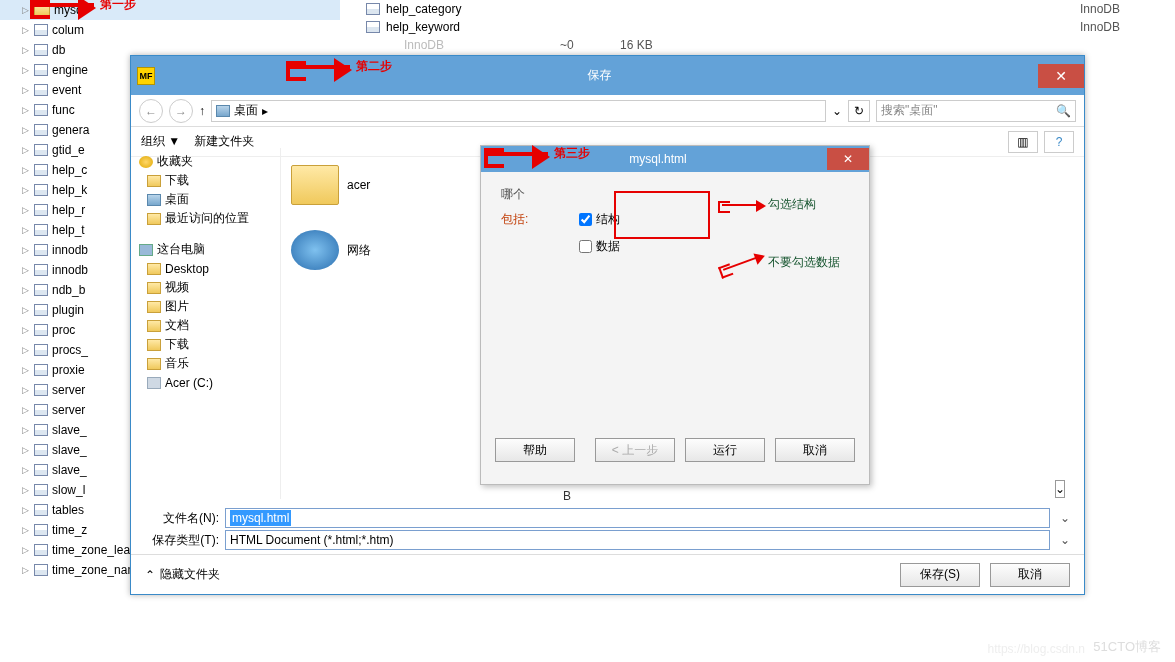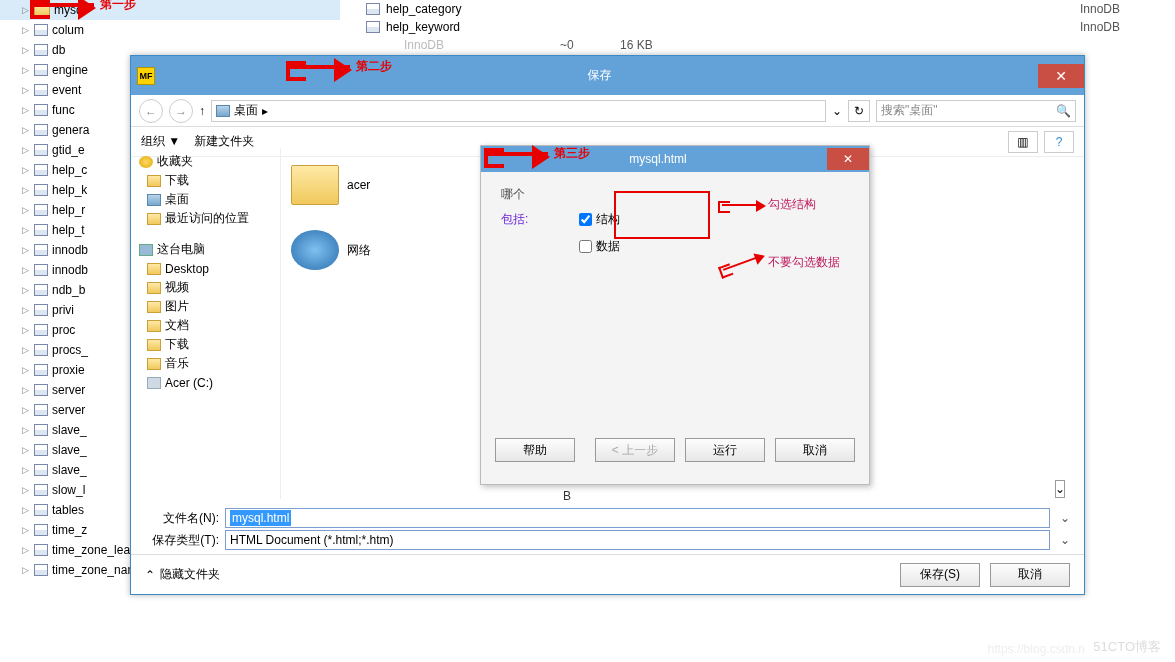--- a/index.html
+++ b/index.html
@@ -25,21 +25,21 @@
 
 
 .rcol { position:absolute; right:150px; top:190px; width:90px; }
 .rcol div { height:17px; white-space:nowrap; overflow:hidden; text-overflow:ellipsis; }
 
 
 .anno { position:absolute; color:#e60000; font-size:24px; font-weight:bold; display:flex; align-items:center; }
 .arrow { display:inline-block; width:60px; height:0; border-top:4px solid #e60000; position:relative; margin-right:6px; }
 .arrow::before { content:""; position:absolute; left:-4px; top:-8px; height:12px; width:16px; border:4px solid #e60000; border-right:none; }
 .arrow::after { content:""; position:absolute; right:-14px; top:-11px; border:12px solid transparent; border-left:18px solid #e60000; }
-.anno-sm { color:#be185d; font-size:15px; position:absolute; display:flex; align-items:center; }
+.anno-sm { color:#14532d; font-size:15px; position:absolute; display:flex; align-items:center; }
 .anno-sm .arrow { width:40px; border-top-width:2px; }
 .anno-sm .arrow::before { border-width:2px; top:-5px; height:8px; width:10px; }
 .anno-sm .arrow::after { border-width:6px; border-left:10px solid #e60000; right:-10px; top:-6px; }
 .redbox { position:absolute; border:2px solid #e60000; pointer-events:none; }
 
 
 .save { position:absolute; left:130px; top:55px; width:955px; height:540px; background:#fff; border:1px solid #3a8ac8; box-shadow:0 0 6px rgba(0,0,0,.3); }
 .save-title { background:#63a2d8; height:39px; display:flex; align-items:center; color:#fff; }
 .save-title .logo { width:18px; height:18px; background:#ffd300; border:1px solid #b59400; margin:0 6px; font-size:9px; color:#000; display:flex; align-items:center; justify-content:center; font-weight:bold; }
 .save-title .ttl { flex:1; text-align:center; }
@@ -79,21 +79,21 @@
 
 
 .export { position:absolute; left:480px; top:145px; width:390px; height:340px; background:#f4f4f4; border:1px solid #bbb; box-shadow:2px 2px 6px rgba(0,0,0,.25); }
 .export-title { background:#63a2d8; height:26px; display:flex; align-items:center; color:#fff; padding-left:8px; }
 .export-title .ttl { flex:1; text-align:center; }
 .export-title .closebtn { width:42px; height:22px; background:#c94f44; color:#fff; display:flex; align-items:center; justify-content:center; cursor:pointer; }
 .export-body { padding:14px 20px; }
 .grp { margin-bottom:10px; }
 .glbl { color:#555; margin-bottom:6px; }
 .row { display:flex; align-items:center; gap:10px; margin-bottom:6px; }
-.row .l { width:64px; color:#6d28d9; }
+.row .l { width:64px; color:#c2410c; }
 .chk { display:flex; align-items:center; gap:4px; padding:2px 4px; }
 .chk input { width:13px; height:13px; }
 .export-btns { position:absolute; left:0; right:0; bottom:10px; display:flex; gap:10px; padding:12px 14px; }
 .export-btns .spacer { flex:1; }
 
 
 .wm { position:absolute; right:14px; bottom:6px; color:#ddd; font-size:13px; }
 .wm2 { position:absolute; right:90px; bottom:6px; color:#eee; font-size:12px; }
 </style>
 </head>
@@ -172,21 +172,21 @@
         <span>innodb</span>
       </div>
       <div class="tree-row">
         <span class="tri">▷</span>
         <span class="tbl-icon"></span>
         <span>ndb_b</span>
       </div>
       <div class="tree-row">
         <span class="tri">▷</span>
         <span class="tbl-icon"></span>
-        <span>privi</span>
+        <span>plugin</span>
       </div>
       <div class="tree-row">
         <span class="tri">▷</span>
         <span class="tbl-icon"></span>
         <span>proc</span>
       </div>
       <div class="tree-row">
         <span class="tri">▷</span>
         <span class="tbl-icon"></span>
         <span>procs_</span>

